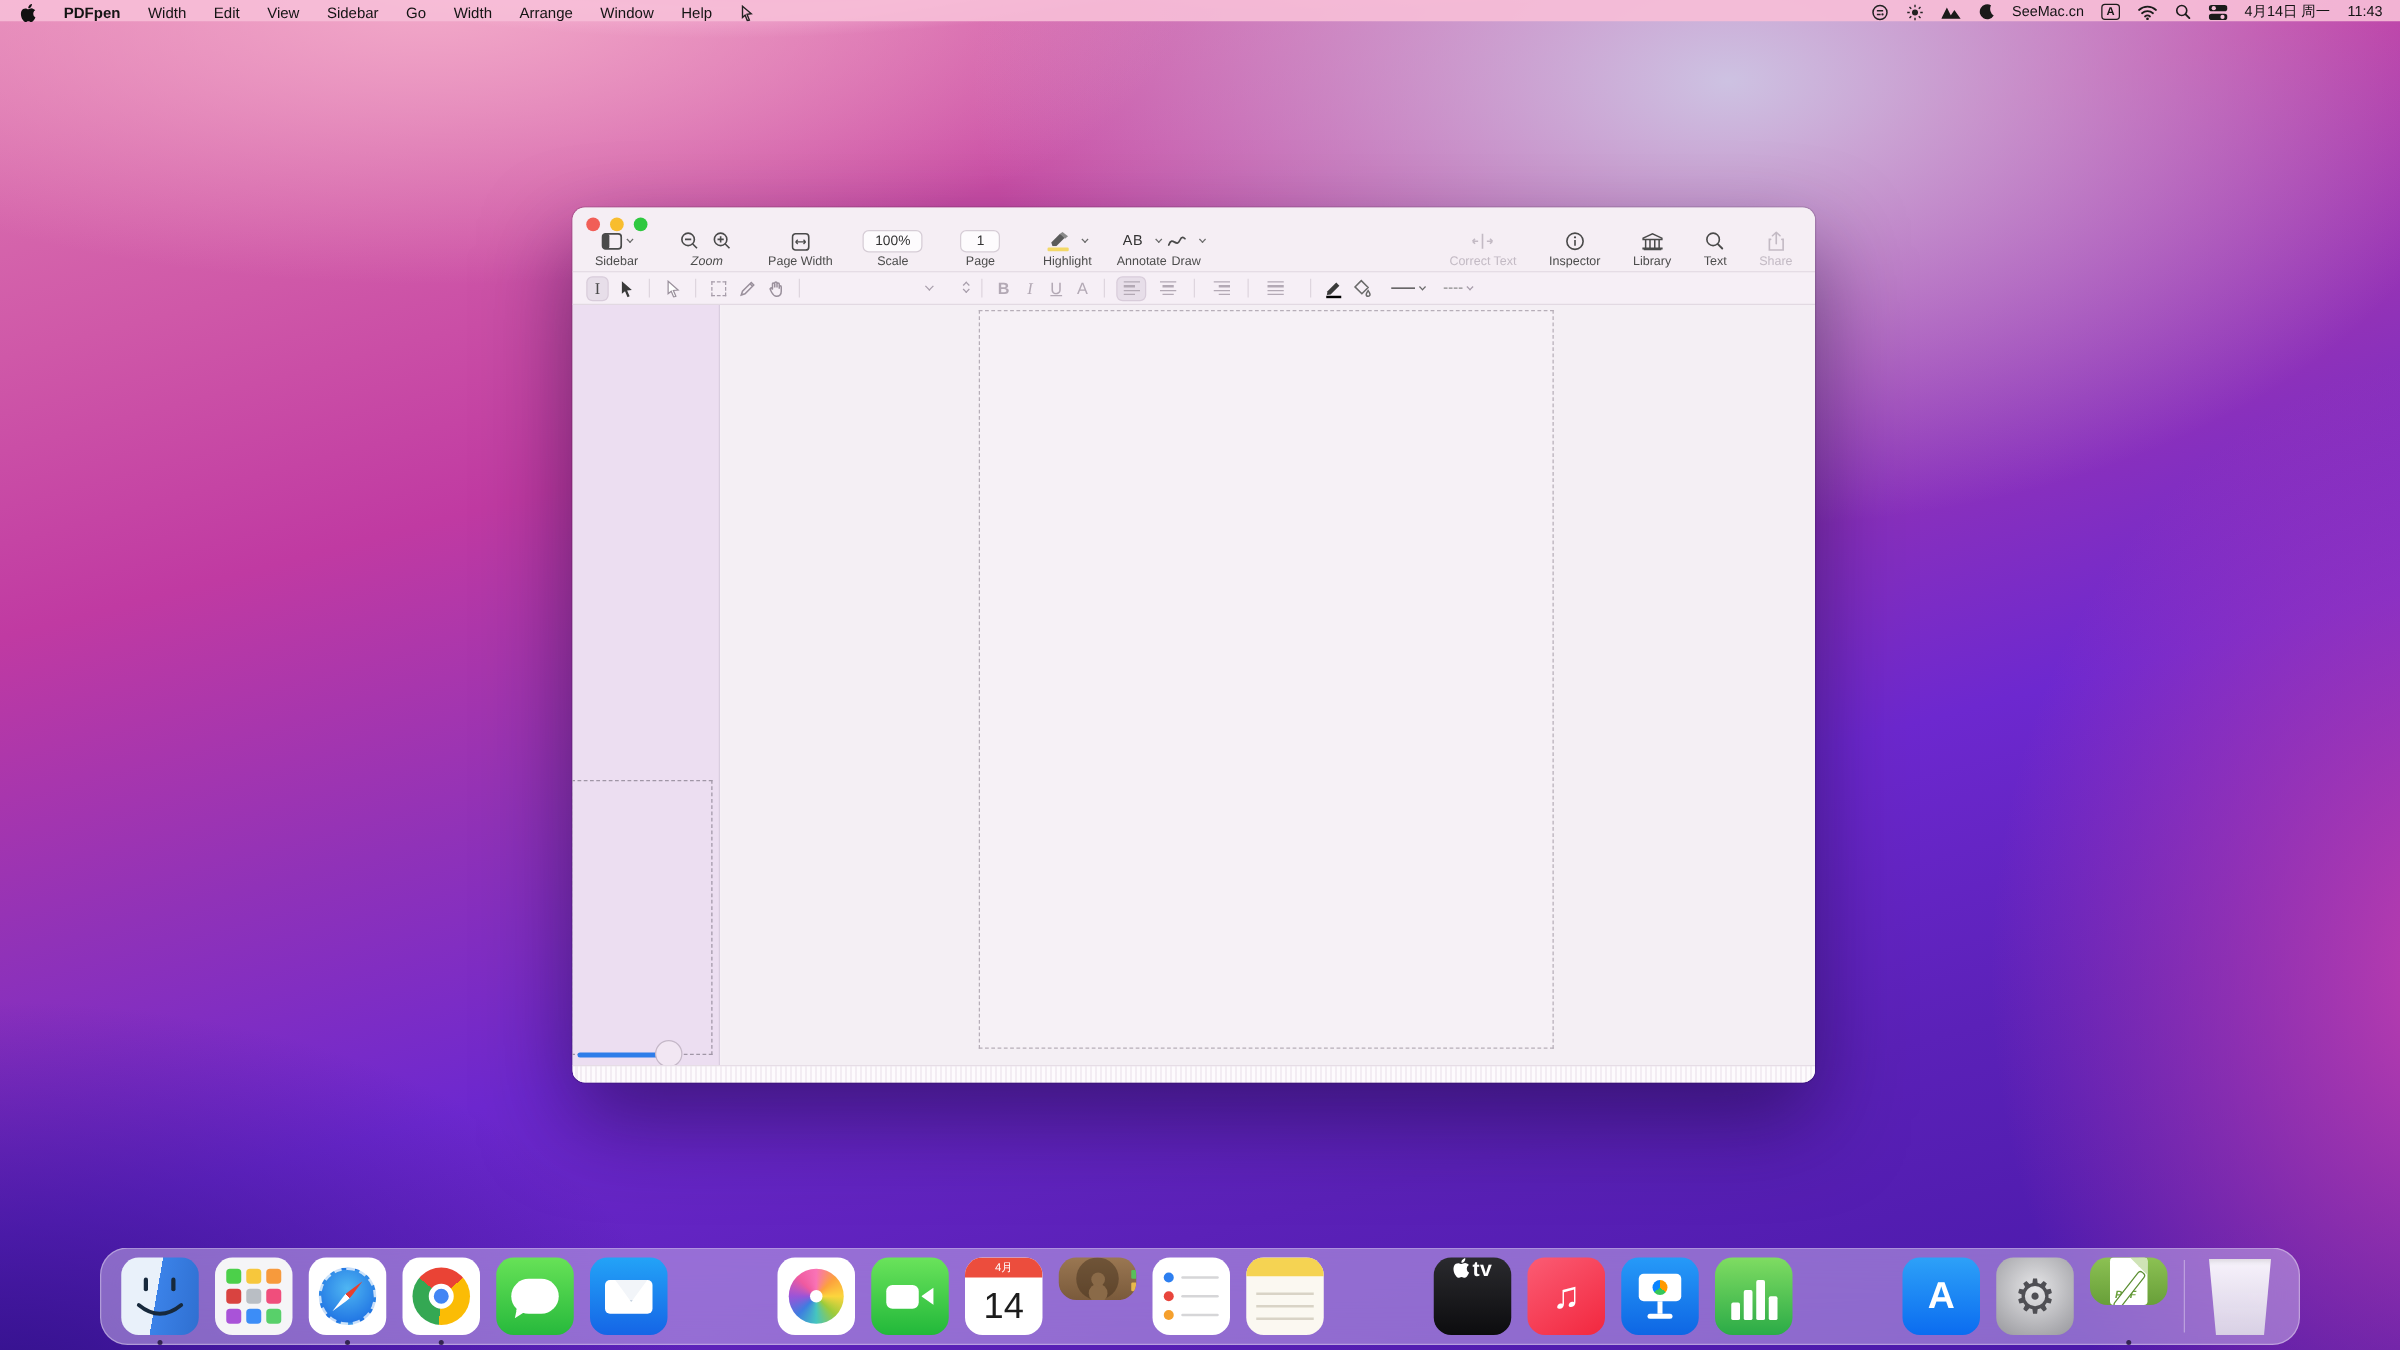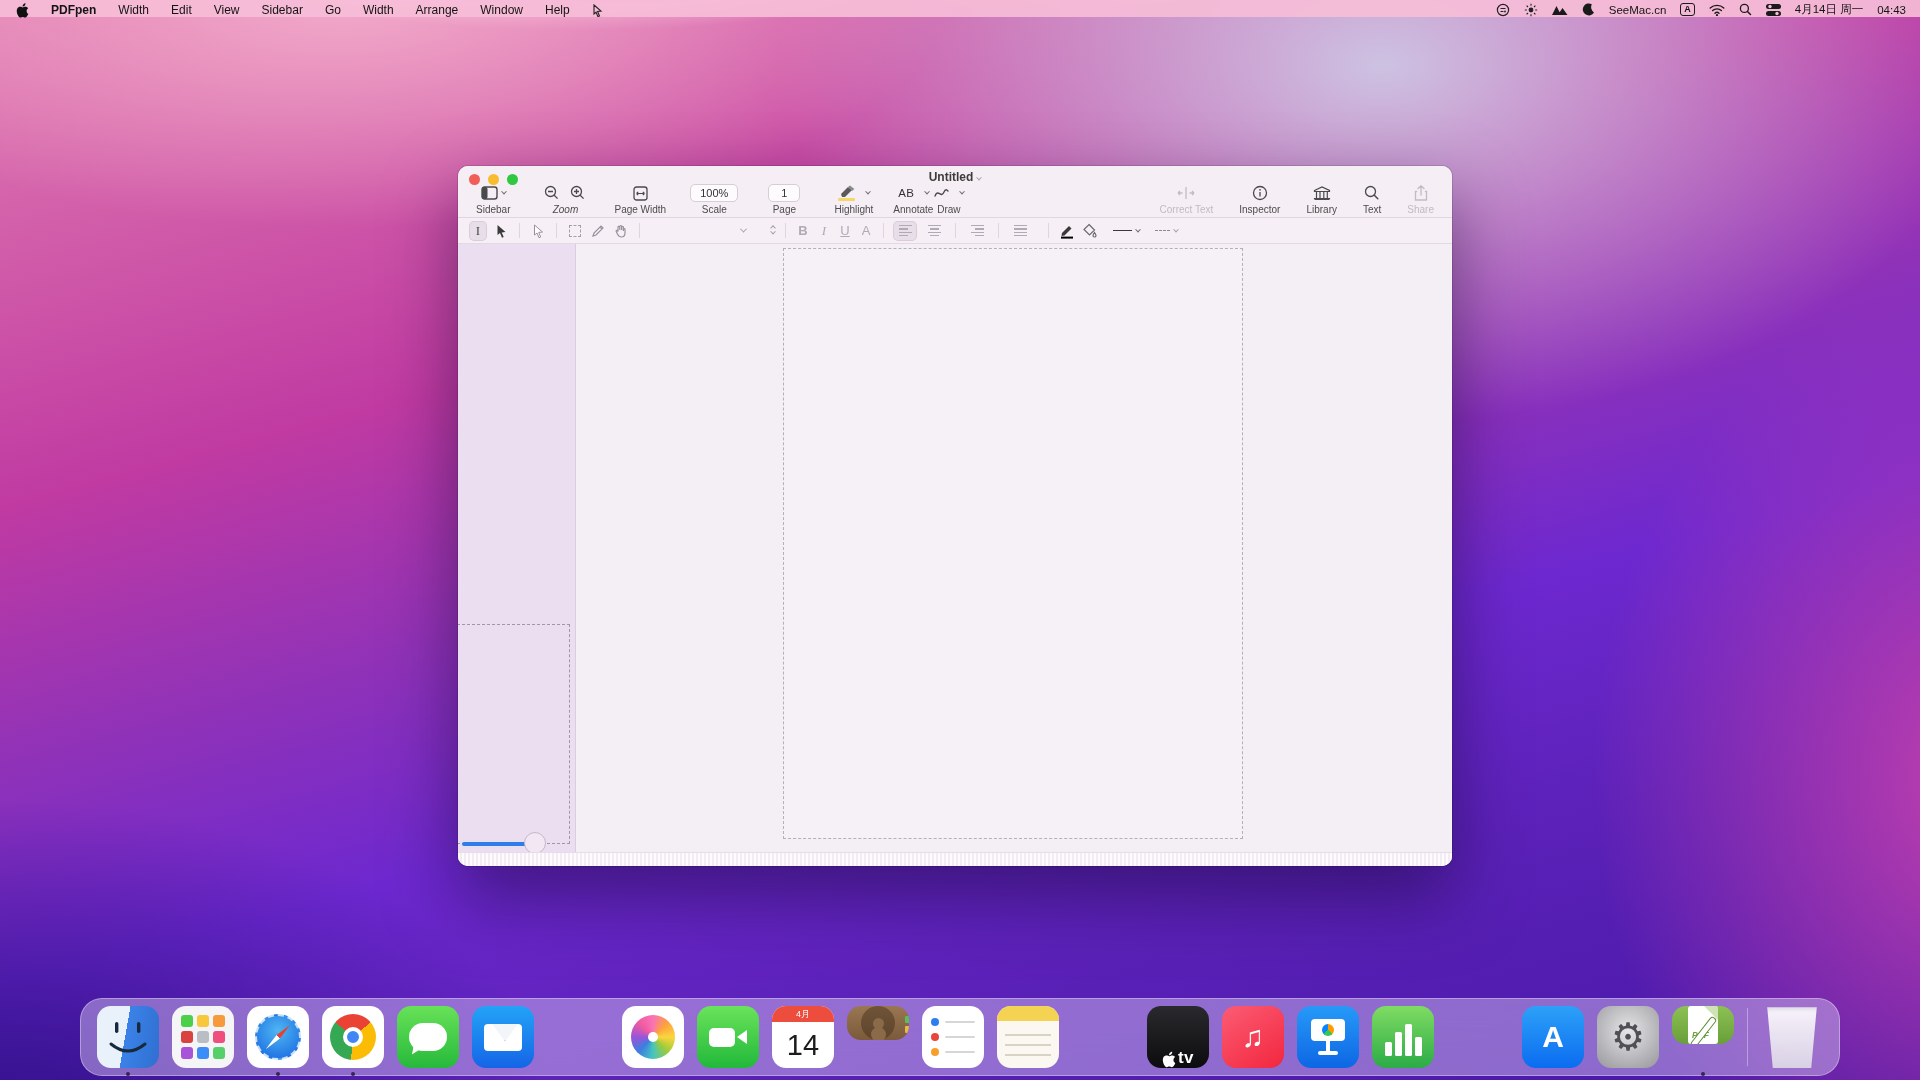--- a/index.html
+++ b/index.html
@@ -148,21 +148,21 @@
   .ct-tabs b { width:4px; height:7px; border-radius:1px 0 0 1px; }
   .i-reminders { background:#fff; display:flex; flex-direction:column; justify-content:center; gap:7px; padding-left:9px; }
   .rem-row { display:flex; align-items:center; gap:6px; }
   .rem-dot { width:8px; height:8px; border-radius:50%; }
   .rem-line { width:30px; height:2.5px; background:#d6d6d8; border-radius:1px; }
   .i-notes { background:#fbf8f1; display:flex; flex-direction:column; }
   .notes-top { height:15px; background:#f5d352; }
   .notes-body { flex:1; display:flex; flex-direction:column; justify-content:center; gap:8px; padding:0 8px; }
   .notes-body i { height:2px; background:#d9d3c6; }
   .i-sketch { background:#fff; position:relative; }
-  .i-tv { background:linear-gradient(#2a2a2e,#0c0c0e); display:flex; align-items:flex-end; justify-content:center; gap:2px; color:#fff; }
+  .i-tv { background:linear-gradient(#2a2a2e,#0c0c0e); display:flex; align-items:flex-start; justify-content:center; gap:2px; color:#fff; }
   .tv-label { font-size:17px; font-weight:bold; color:#fff; letter-spacing:.5px; }
   .i-music { background:linear-gradient(145deg,#fb5c74,#f2273e); display:flex; align-items:center; justify-content:center; color:#fff; font-size:30px; }
   .i-keynote { background:linear-gradient(#269af8,#0e66e4); display:flex; flex-direction:column; align-items:center; justify-content:center; }
   .kn-board { width:34px; height:22px; background:#fff; border-radius:4px; display:flex; align-items:center; justify-content:center; }
   .kn-pie { width:12px; height:12px; border-radius:50%; background:conic-gradient(#ff9a00 0 130deg, #35c759 130deg 230deg, #0a84ff 230deg 360deg); }
   .kn-stem { width:4px; height:10px; background:#fff; }
   .kn-base { width:20px; height:3.5px; background:#fff; border-radius:2px; }
   .i-numbers { background:linear-gradient(#7fdc62,#2bab47); display:flex; align-items:flex-end; justify-content:center; gap:3px; padding-bottom:12px; }
   .i-numbers b { width:7px; background:#fff; border-radius:1.5px; }
   .i-pages { background:linear-gradient(#f9b03f,#ef7d2e); position:relative; }
@@ -251,33 +251,32 @@
       </span>
       <span class="mb-ico">
         <svg width="15" height="12" viewBox="0 0 15 12">
             <rect x="0" y="0" width="15" height="5" rx="2.5" fill="#1a1a1a"></rect>
             <circle cx="4" cy="2.5" r="1.7" fill="#f6bdd7"></circle>
             <rect x="0" y="7" width="15" height="5" rx="2.5" fill="#1a1a1a"></rect>
             <circle cx="11" cy="9.5" r="1.7" fill="#f6bdd7"></circle>
           </svg>
       </span>
       <span>4月14日 周一</span>
-      <span>04:43</span>
+      <span>11:43</span>
     </div>
   </div>
 
   <div class="window">
 
     <div class="w-header">
       <div class="traffic">
         <span class="tl r"></span>
         <span class="tl y"></span>
         <span class="tl g"></span>
       </div>
-      <div class="w-title"><span>Untitled</span><span class="chev small"></span></div>
 
       <div class="toolbar">
 
         <div class="tb-group" style="margin-left:18px;">
           <div class="tb-iconrow">
             <svg width="17" height="14" viewBox="0 0 17 14">
                 <rect x="1" y="1" width="15" height="12" rx="2.5" fill="none" stroke="#4a4a4a" stroke-width="1.4"></rect>
                 <rect x="1" y="1" width="5.5" height="12" rx="2" fill="#4a4a4a"></rect>
               </svg>
             <span class="chev small"></span>

